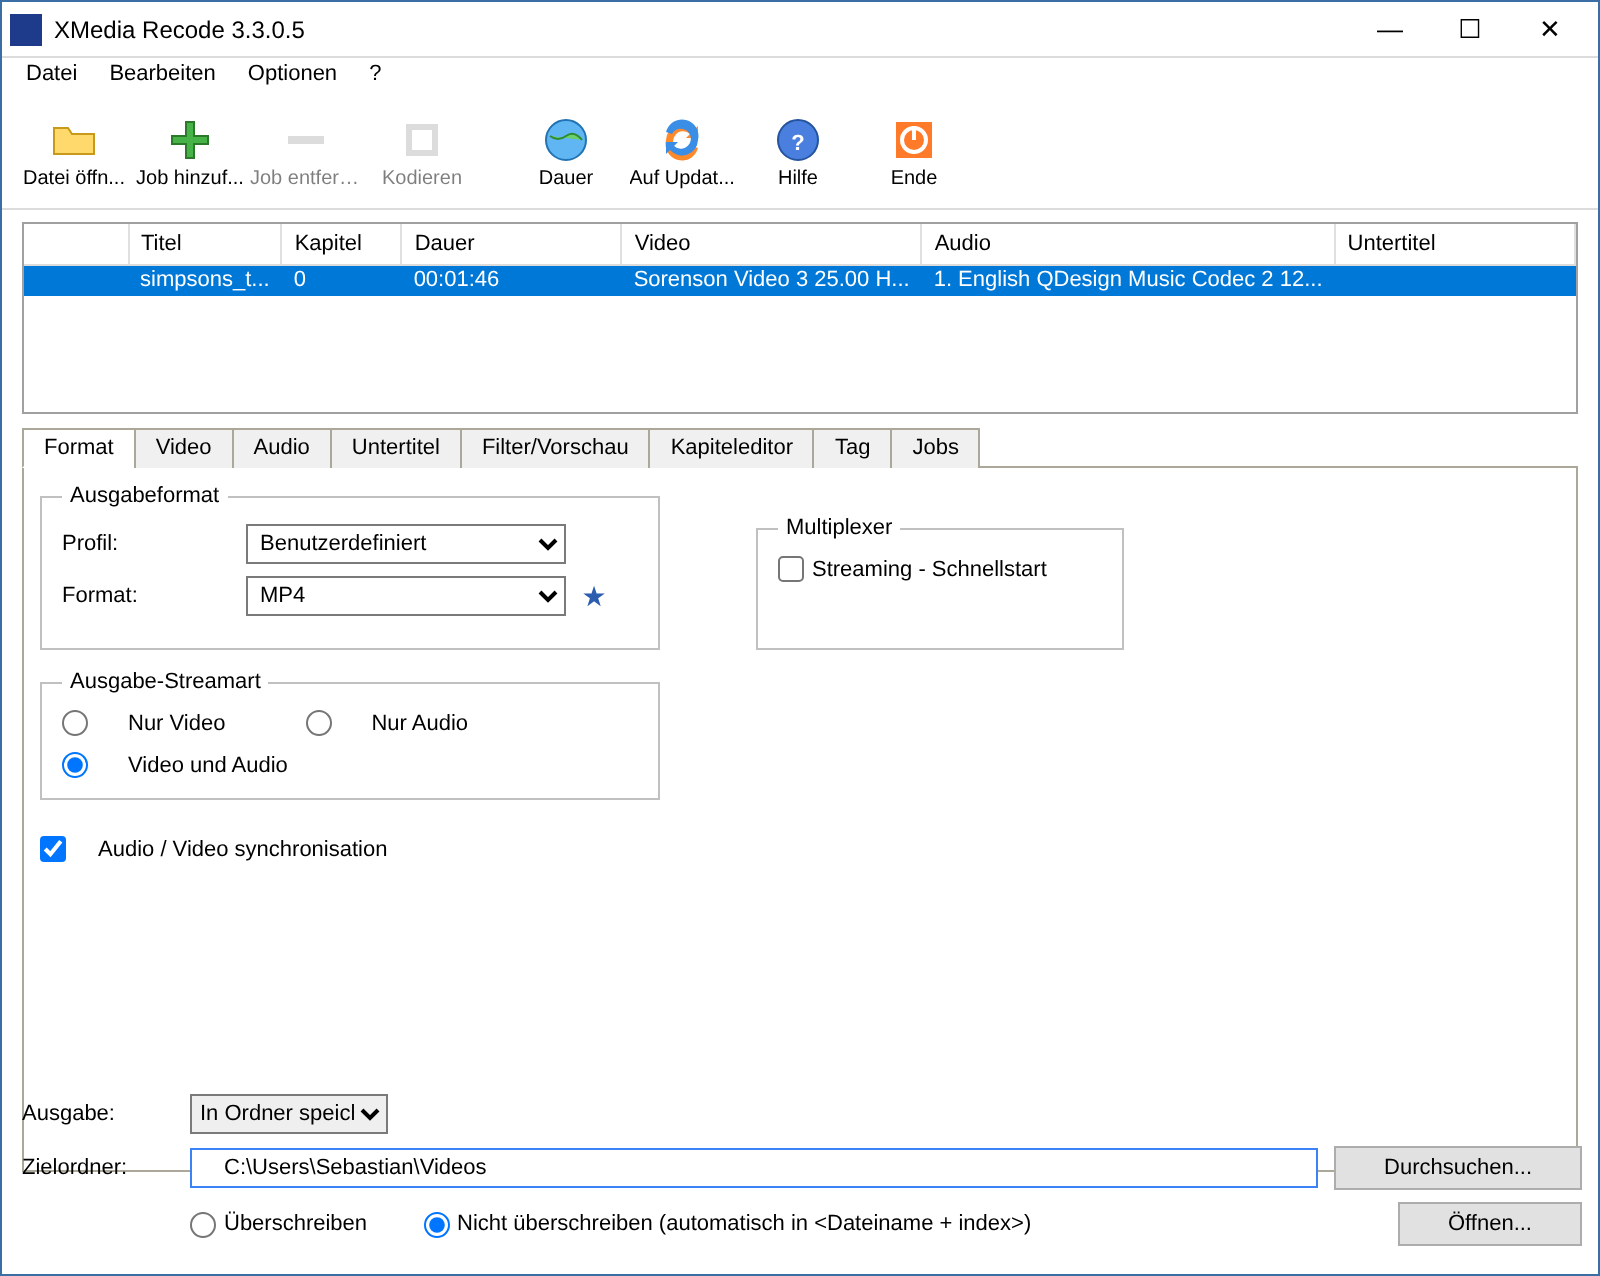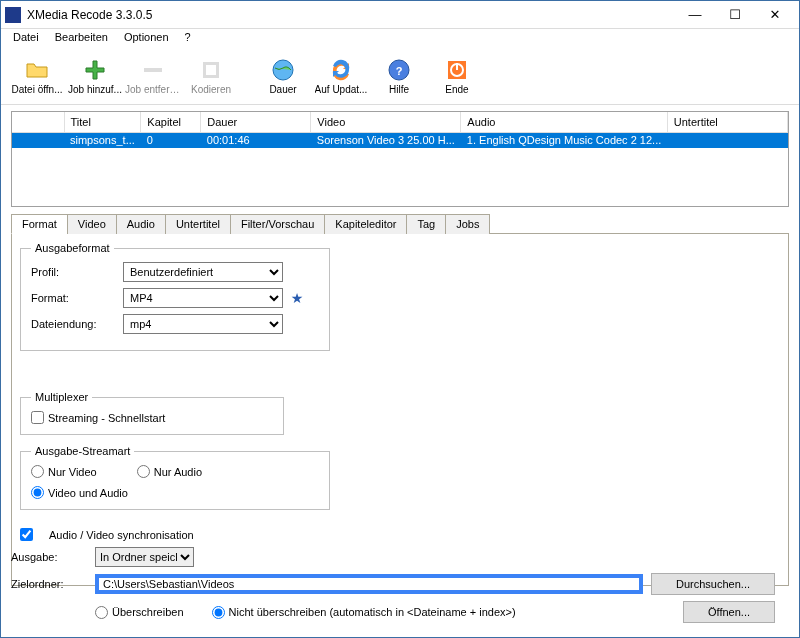--- a/index.html
+++ b/index.html
@@ -47,37 +47,37 @@
 
 fieldset { border: 1px solid #c0c0c0; padding: 8px 10px 10px 10px; margin-bottom: 10px; }
 fieldset legend { padding: 0 4px; }
 
 .row { display: flex; align-items: center; margin-bottom: 6px; gap: 6px; }
 .row label { width: 86px; }
 .row select, .row input[type=text] { font-size: 11px; padding: 1px 2px; border: 1px solid #7a7a7a; background: #fff; }
 .row select { width: 160px; height: 20px; }
 .star { width: 16px; height: 16px; display:inline-block; color:#2a5db0; font-size:14px; line-height:16px; text-align:center; }
 
-.twocol { display: flex; gap: 30px; flex-direction: column; }
+.twocol { display: flex; gap: 48px; }
 .twocol > fieldset { flex: none; }
 .fs-ausgabeformat { width: 310px; }
-.fs-multiplexer { width: 264px; }
+.fs-multiplexer { width: 184px; margin-top: 16px; }
 
 .radios { display: flex; flex-wrap: wrap; gap: 8px 40px; }
-.radios label, .chk label { display: flex; align-items: center; gap: 4px; cursor: default; }
+.radios label, .chk label { display: flex; align-items: center; gap: 20px; cursor: default; }
 input[type=radio], input[type=checkbox] { width: 13px; height: 13px; }
 
 .chk { margin-top: 18px; }
 
 
-.bottom { position: absolute; left: 10px; right: 24px; bottom: 8px; }
+.bottom { position: absolute; left: 10px; right: 8px; bottom: 8px; }
 .brow { display: flex; align-items: center; gap: 8px; margin-bottom: 6px; }
 .brow .blabel { width: 76px; }
 .brow select { width: 99px; height: 20px; border:1px solid #7a7a7a; }
-.brow input[type=text] { flex: 1; height: 20px; padding: 1px 4px; border:4px solid #3b82f6; }
+.brow input[type=text] { flex: 1; height: 20px; padding: 1px 16px; border:1px solid #3b82f6; }
 .brow button { height: 22px; padding: 0 24px; border: 1px solid #adadad; background: #e1e1e1; cursor: default; }
 
 
 svg { display: block; }
 </style>
 </head>
 <body>
 
 <div class="titlebar">
   <span class="app-icon"></span>
@@ -212,24 +212,20 @@
       <legend>Ausgabeformat</legend>
       <div class="row">
         <label>Profil:</label>
         <select><option>Benutzerdefiniert</option></select>
       </div>
       <div class="row">
         <label>Format:</label>
         <select><option>MP4</option></select>
         <span class="star">★</span>
       </div>
-      <div class="row">
-        <label>Dateiendung:</label>
-        <select><option>mp4</option></select>
-      </div>
     </fieldset>
 
     <fieldset class="fs-multiplexer">
       <legend>Multiplexer</legend>
       <label class="chkline" style="display:flex;align-items:center;gap:4px;">
         <input type="checkbox" style="">
         <span>Streaming - Schnellstart</span>
       </label>
     </fieldset>
   </div>

